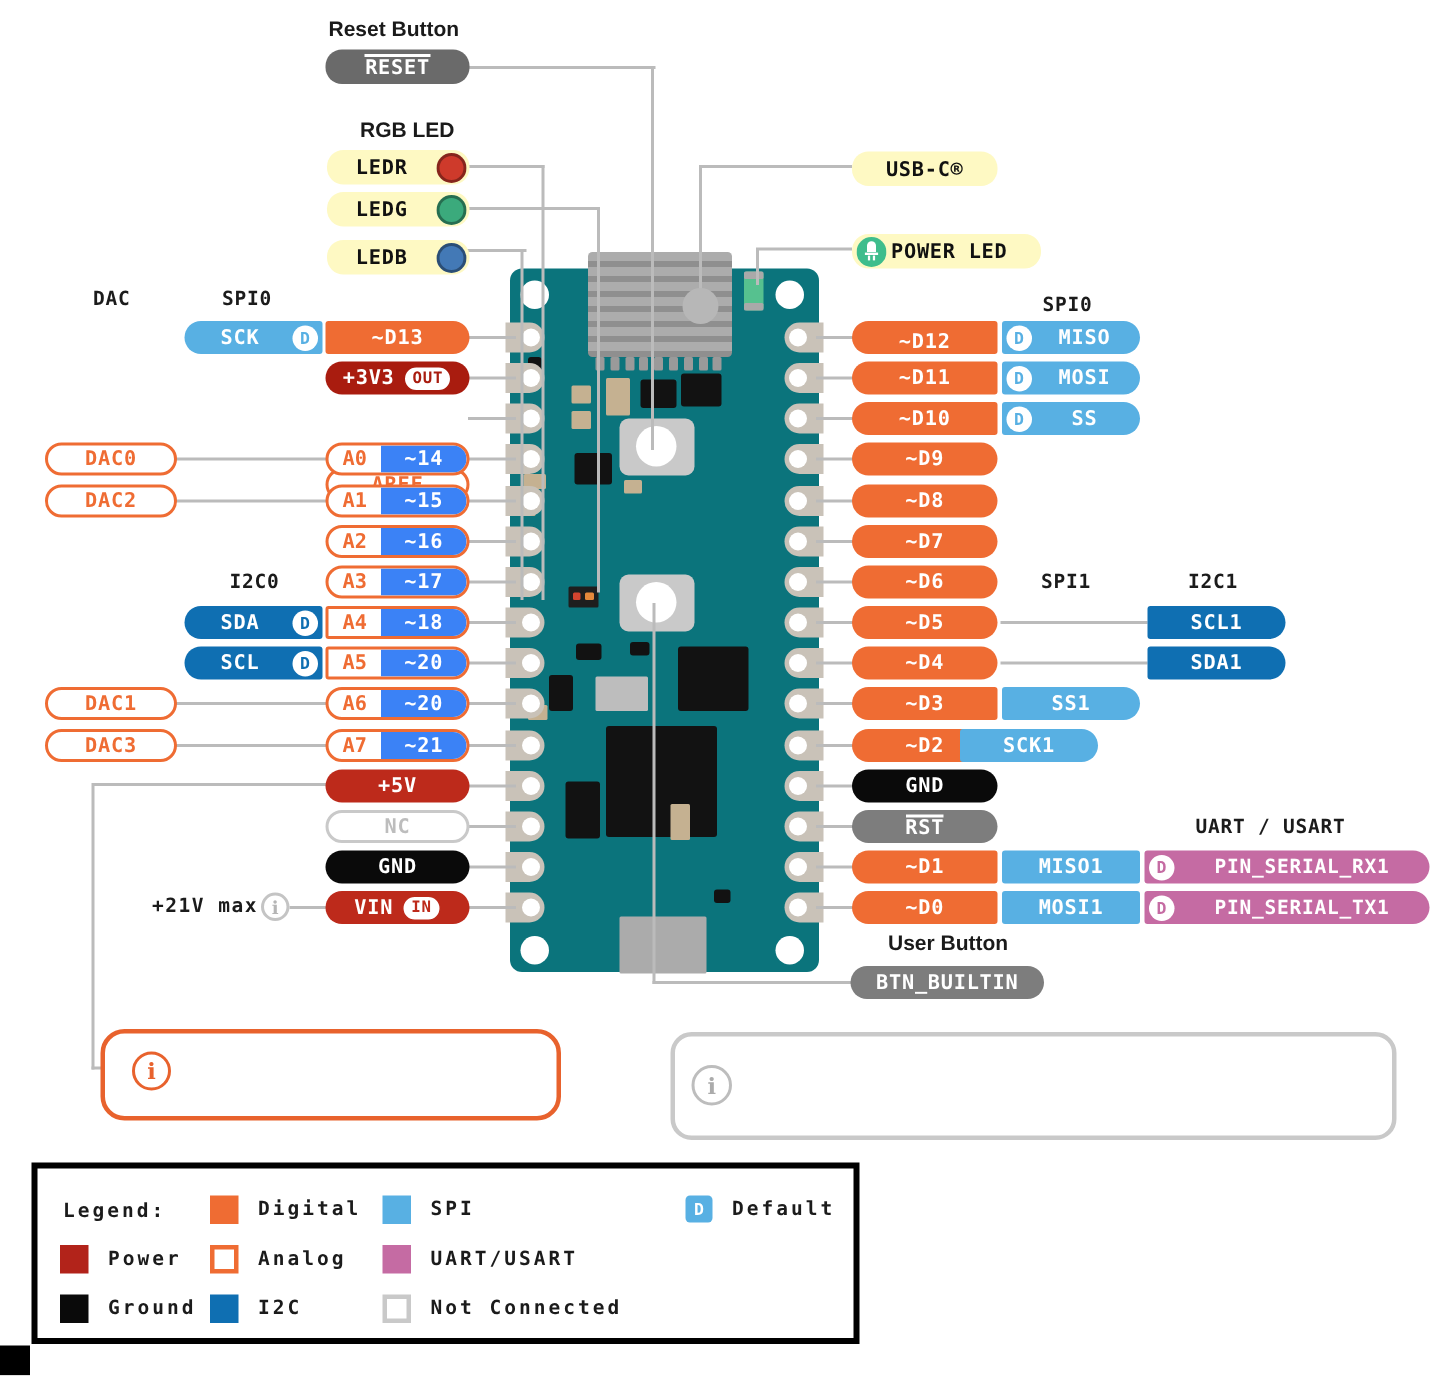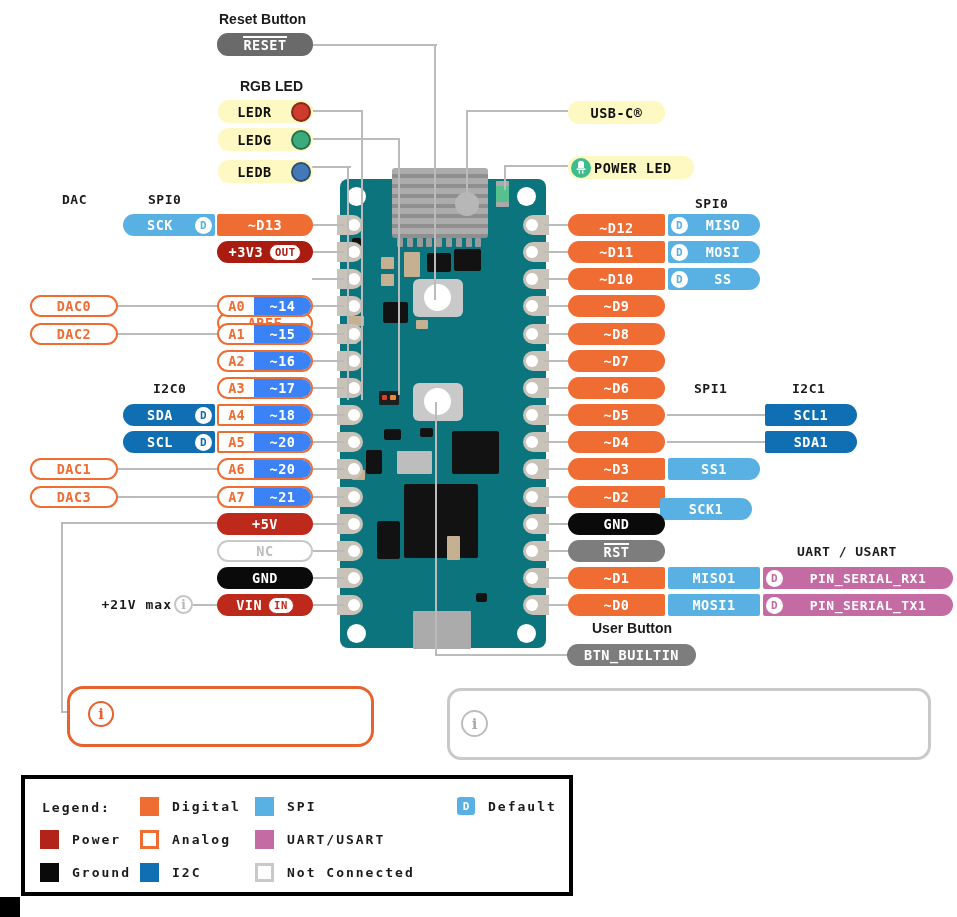--- a/index.html
+++ b/index.html
@@ -405,21 +405,21 @@
     </div>
     <div class="pill t-digital flatR" style="left: 568px; top: 458px; width: 97px;">
       <span>~D3</span>
     </div>
     <div class="pill t-spi flatL" style="left: 668px; top: 458px; width: 92px;">
       <span>SS1</span>
     </div>
     <div class="pill t-digital flatR" style="left: 568px; top: 486px; width: 97px;">
       <span>~D2</span>
     </div>
-    <div class="pill t-spi flatL" style="left: 660px; top: 486px; width: 92px; margin-top: 12px;">
+    <div class="pill t-spi flatL" style="left: 640px; top: 486px; width: 92px;">
       <span>SCK1</span>
     </div>
     <div class="pill t-ground" style="left: 568px; top: 513px; width: 97px;">
       <span>GND</span>
     </div>
     <div class="pill t-gray" style="left: 568px; top: 540px; width: 97px;">
       <span class="ovl">RST</span>
     </div>
     <div class="pill t-digital flatR" style="left: 568px; top: 567px; width: 97px;">
       <span>~D1</span>

